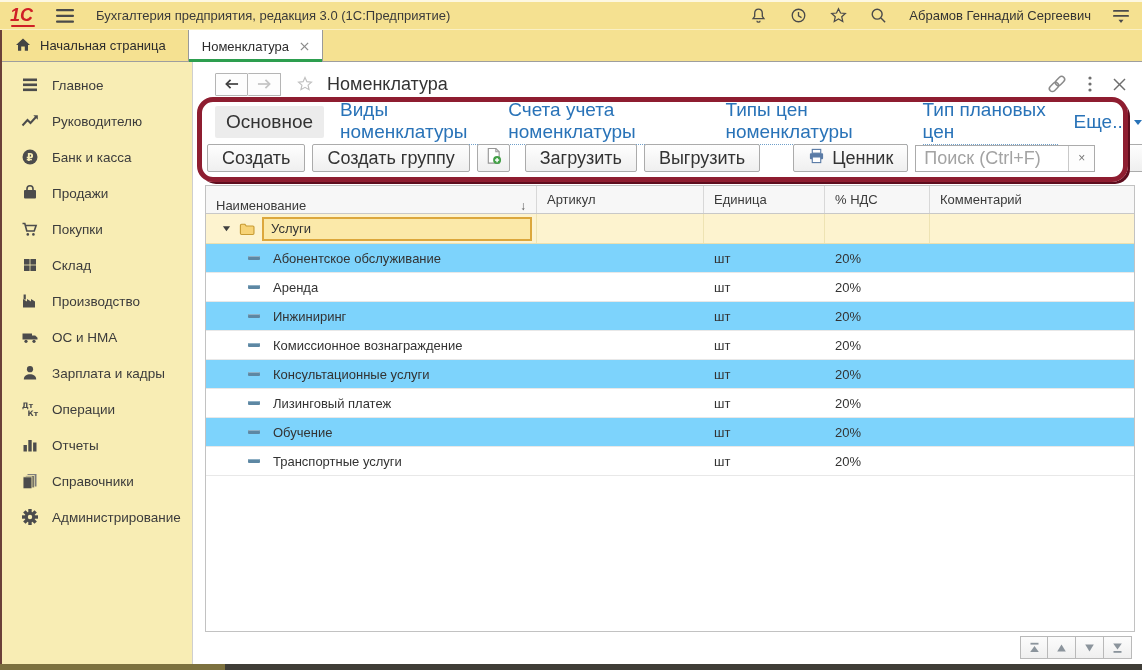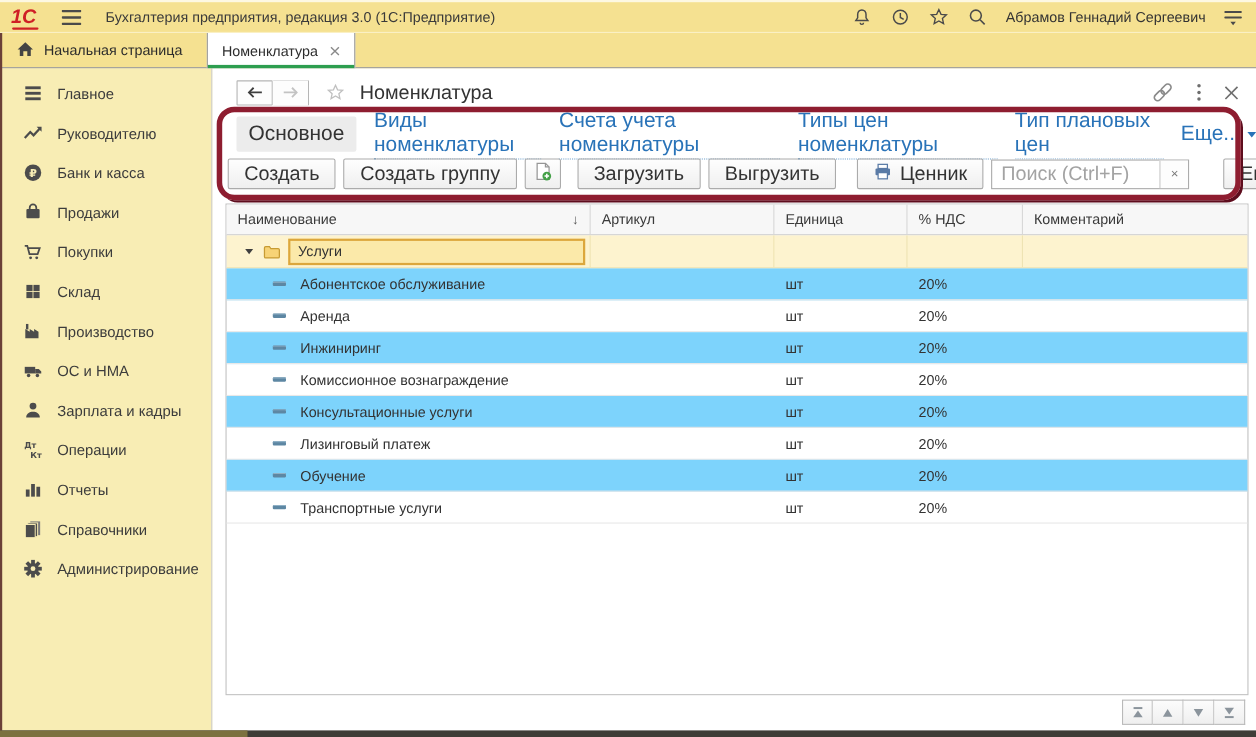--- a/index.html
+++ b/index.html
@@ -12,21 +12,21 @@
   .top-edge { position:absolute; left:0; top:0; width:100%; height:2px; background:#fdf8e2; z-index:5;}
   .topbar {
     position:absolute; left:0; top:0; width:100%; height:30px;
     background:#f5e191; display:flex; align-items:center; padding:2px 12px 0 10px;
     border-bottom:1px solid #faf0c4; z-index:4;
   }
   .logo { position:relative; font-weight:bold; font-style:italic; font-size:18px; color:#cf1f26; width:34px; }
   .logo::after { content:""; position:absolute; left:1px; bottom:-1px; width:24px; height:2px; background:#cf1f26; border-radius:2px; }
   .hamburger { margin-left:12px; display:flex; align-items:center; cursor:pointer; }
   .app-title { margin-left:22px; color:#3a3a3a; font-size:13px; }
-  .topbar-right { margin-left:auto; display:flex; align-items:center; gap:16px; }
+  .topbar-right { margin-left:auto; display:flex; align-items:center; gap:21px; }
   .tb-ico { display:flex; align-items:center; cursor:pointer; }
   .user { color:#333; cursor:pointer; }
   
   .tabstrip {
     position:absolute; left:0; top:30px; width:100%; height:32px;
     background:#f5e191; border-bottom:1px solid #9e9e9e; display:flex; align-items:stretch; z-index:3;
   }
   .tab-home { display:flex; align-items:center; gap:9px; padding:0 22px 0 15px; color:#2c2c2c; cursor:pointer; }
   .tab-active {
     position:relative; background:#fff; border-left:1px solid #9a9a9a; border-right:1px solid #9a9a9a;
@@ -63,32 +63,32 @@
   
   .toolbar { position:absolute; left:13px; top:81px; right:40px; height:30px; display:flex; align-items:center; gap:7px; }
   .btn {
     height:28px; padding:0 14px; border:1px solid #ababab; border-radius:2px;
     background:linear-gradient(#fefefe,#efefef); font-size:18px; color:#333;
     display:flex; align-items:center; gap:7px; cursor:pointer; white-space:nowrap;
     font-family:inherit;
   }
   .btn-icon { padding:0 7px; }
   .btn-load { margin-left:8px; }
-  .btn-price { margin-left:12px; }
+  .btn-price { margin-left:26px; }
   .btn-help { width:30px; justify-content:center; font-size:14px; padding:0; }
   .search-group { margin-left:auto; display:flex; height:27px; border:1px solid #ababab; background:#fff; margin-right:24px; }
   .search-input { border:none; outline:none; width:152px; padding:0 8px; font-size:18px; font-family:inherit; color:#333; background:transparent; }
   .search-input::placeholder { color:#a3a3a3; }
   .search-clear { width:26px; border:none; border-left:1px solid #c9c9c9; background:#fdfdfd; color:#777; font-size:12px; cursor:pointer; }
   
   .grid { position:absolute; left:11px; top:123px; width:930px; height:447px; border:1px solid #c2c2c2; background:#fff; }
   .thead { display:flex; height:28px; background:#f7f7f7; border-bottom:1px solid #c8c8c8; color:#3a3a3a; }
   .th { padding:0 10px; height:100%; display:flex; align-items:center; border-right:1px solid #d8d8d8; cursor:pointer; }
   .sort { margin-left:auto; font-size:12px; color:#555; }
-  .col1 { width:331px; } .col2 { width:167px; } .col3 { width:121px; } .col4 { width:105px; } .col5 { flex:1; border-right:none; }
+  .col1 { width:331px;align-items:flex-end; } .col2 { width:167px; } .col3 { width:121px; } .col4 { width:105px; } .col5 { flex:1; border-right:none; }
   .row { display:flex; height:29px; align-items:stretch; border-bottom:1px solid #e8e8e8; cursor:pointer; }
   .row.alt { background:#7dd3fc; }
   .cell { padding:0 10px; display:flex; align-items:center; }
   .row.group { height:30px; background:#fdf3cf; border-bottom:1px solid #ece0af; }
   .row.group .cell { border-right:1px solid #eee3b3; }
   .row.group .cell.col5 { border-right:none; }
   .gcell1 { padding:0 4px 0 16px !important;text-align:center; }
   .expander { display:flex; align-items:center; margin-right:8px; cursor:pointer; }
   .folder-ico { display:flex; align-items:center; }
   .selcell { flex:1; margin-left:7px; height:24px; border:2px solid #dca73c; background:#fbe9a9; display:flex; align-items:center; padding:0 7px; }

